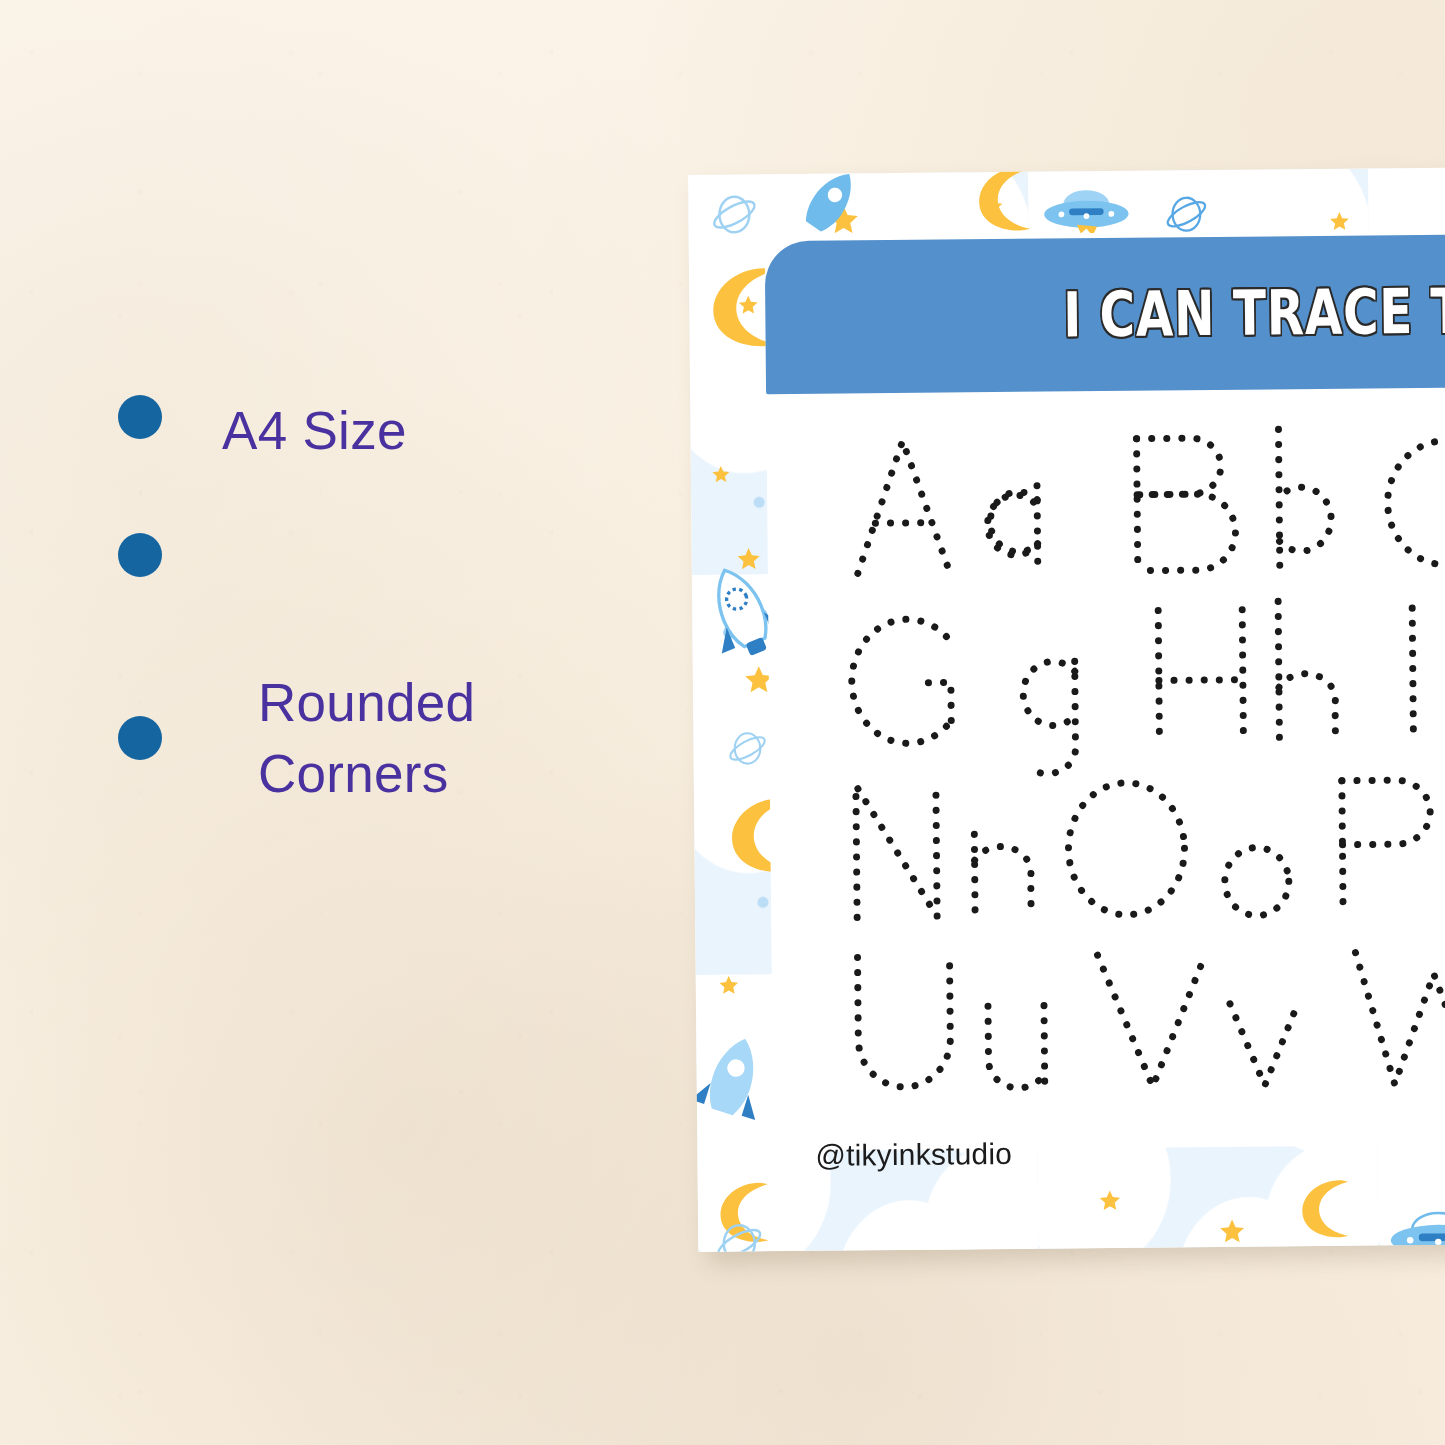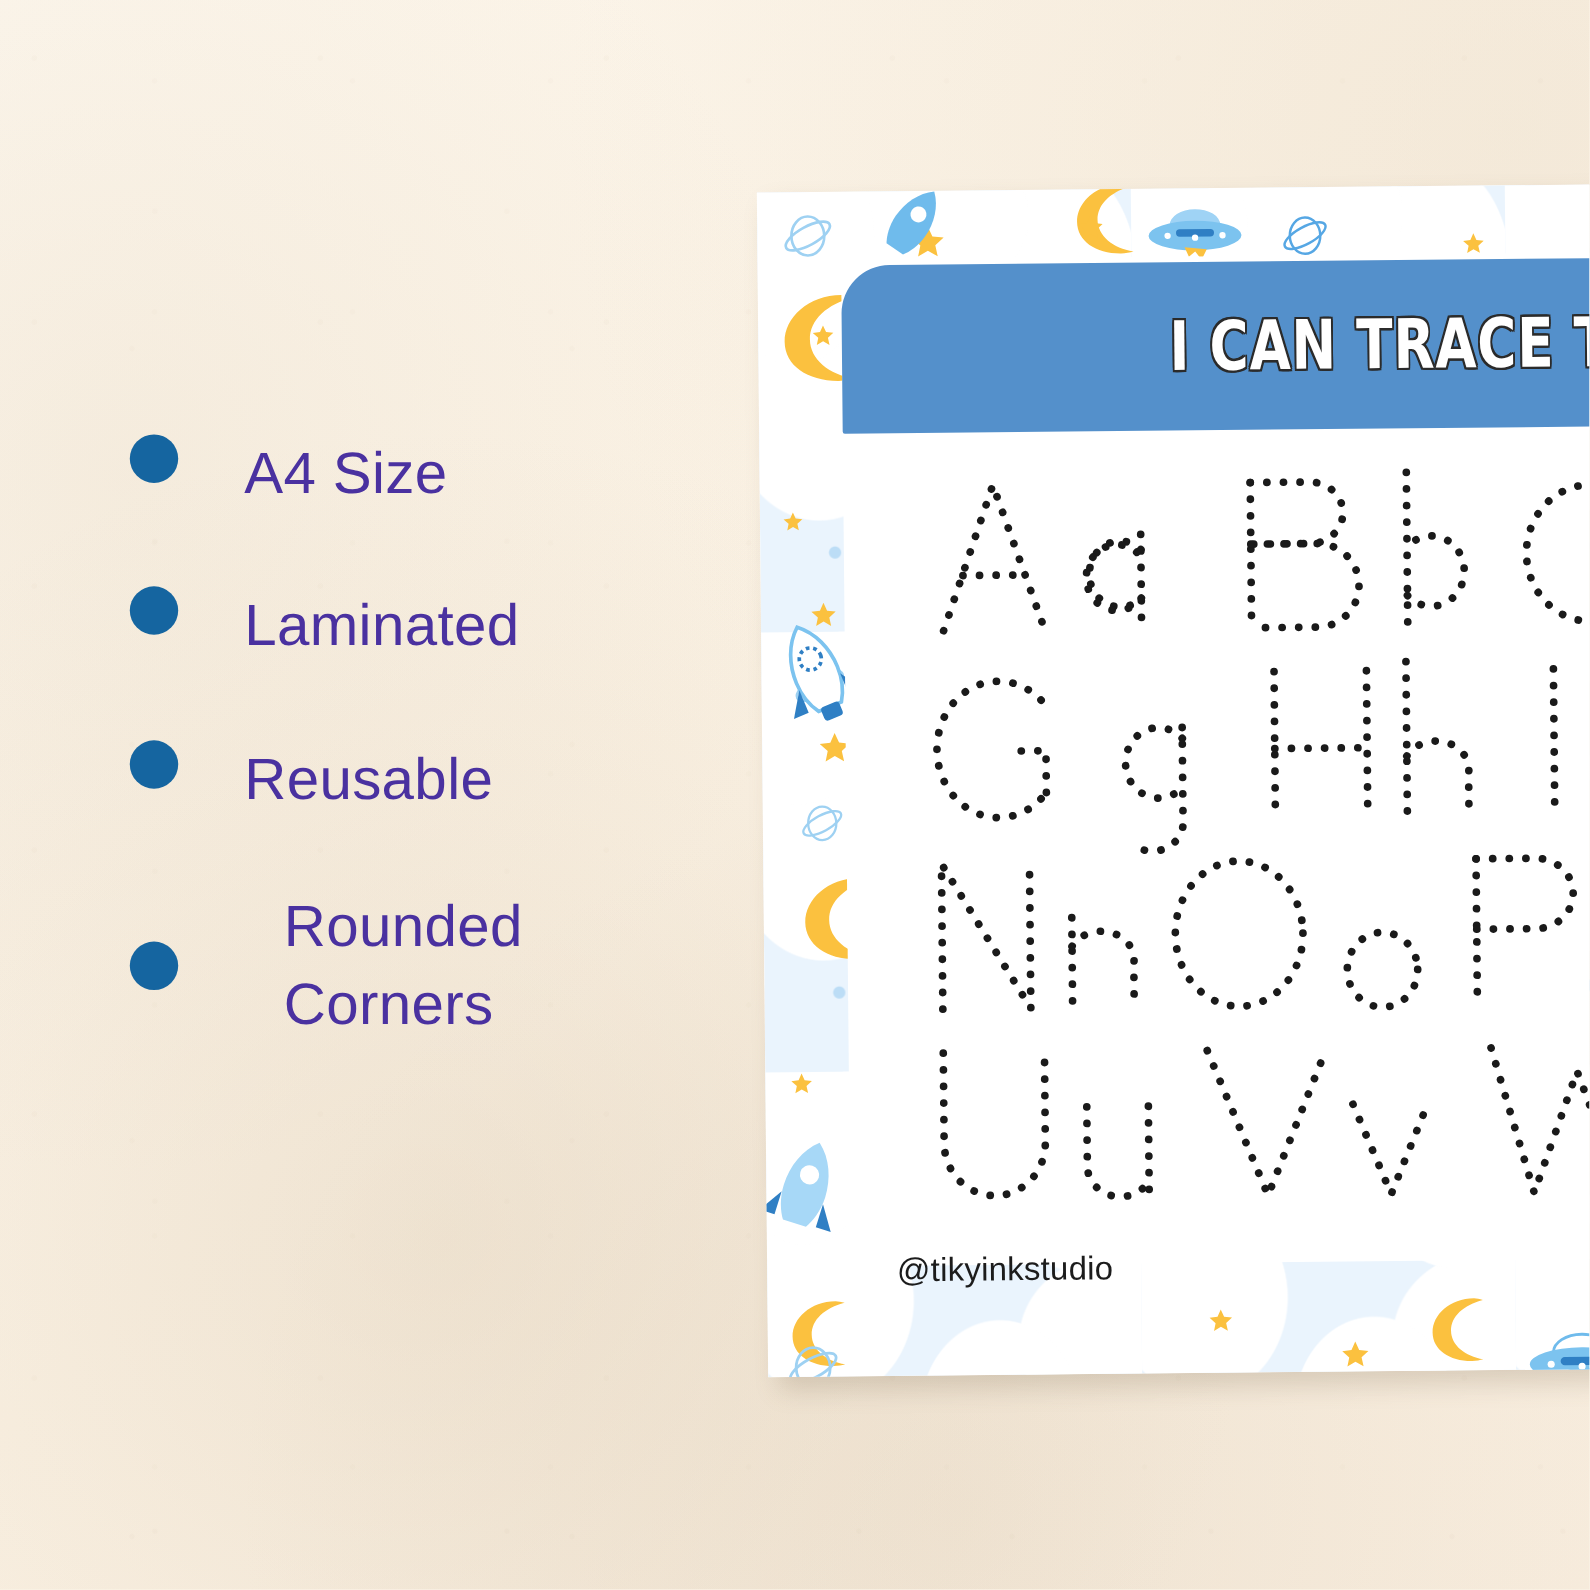--- a/index.html
+++ b/index.html
@@ -211,27 +211,22 @@
 
   <div id="feature-list">
 
     <div class="feature-row" id="row-a4">
       <span class="bullet"></span>
       <span class="feature-label">A4 Size</span>
     </div>
 
     <div class="feature-row" id="row-laminated">
       <span class="bullet"></span>
-      <span class="feature-label">Laminated</span>
     </div>
 
-    <div class="feature-row" id="row-reusable">
-      <span class="bullet"></span>
-      <span class="feature-label">Reusable</span>
-    </div>
 
     <div class="feature-row two-line" id="row-rounded">
       <span class="bullet"></span>
       <span class="feature-label">Rounded
 Corners</span>
     </div>
 
   </div>
 
   <div id="worksheet-card">

